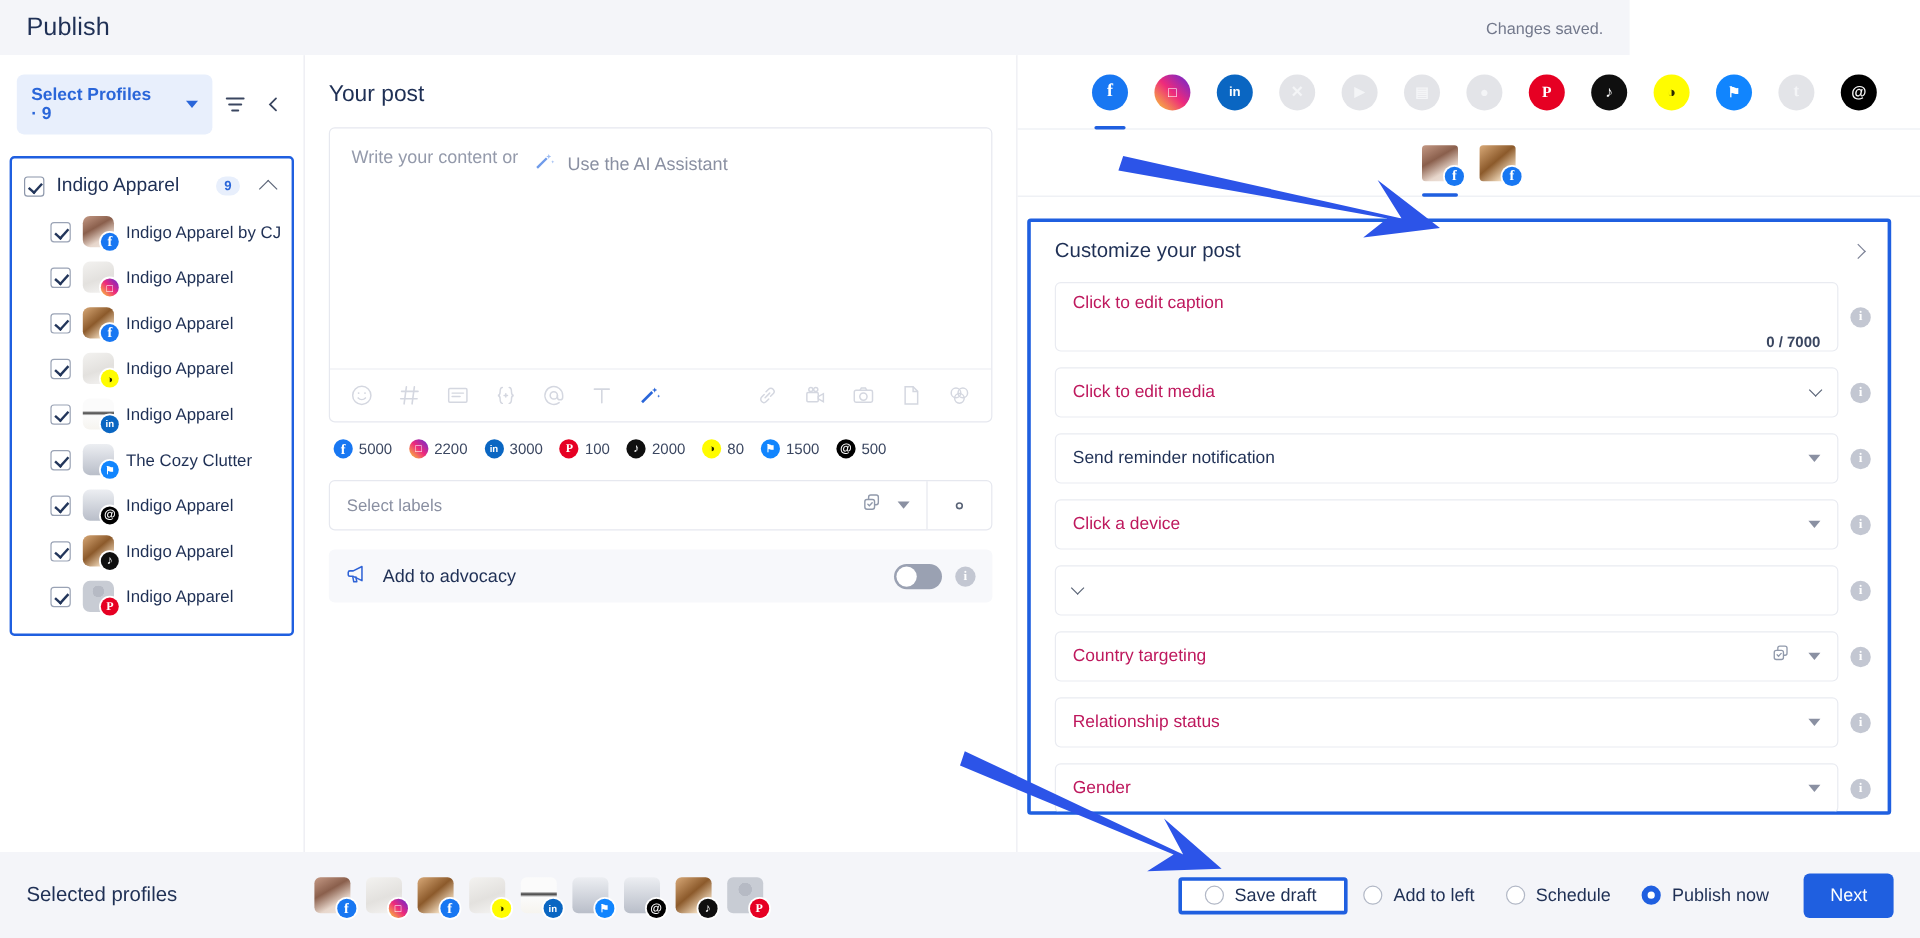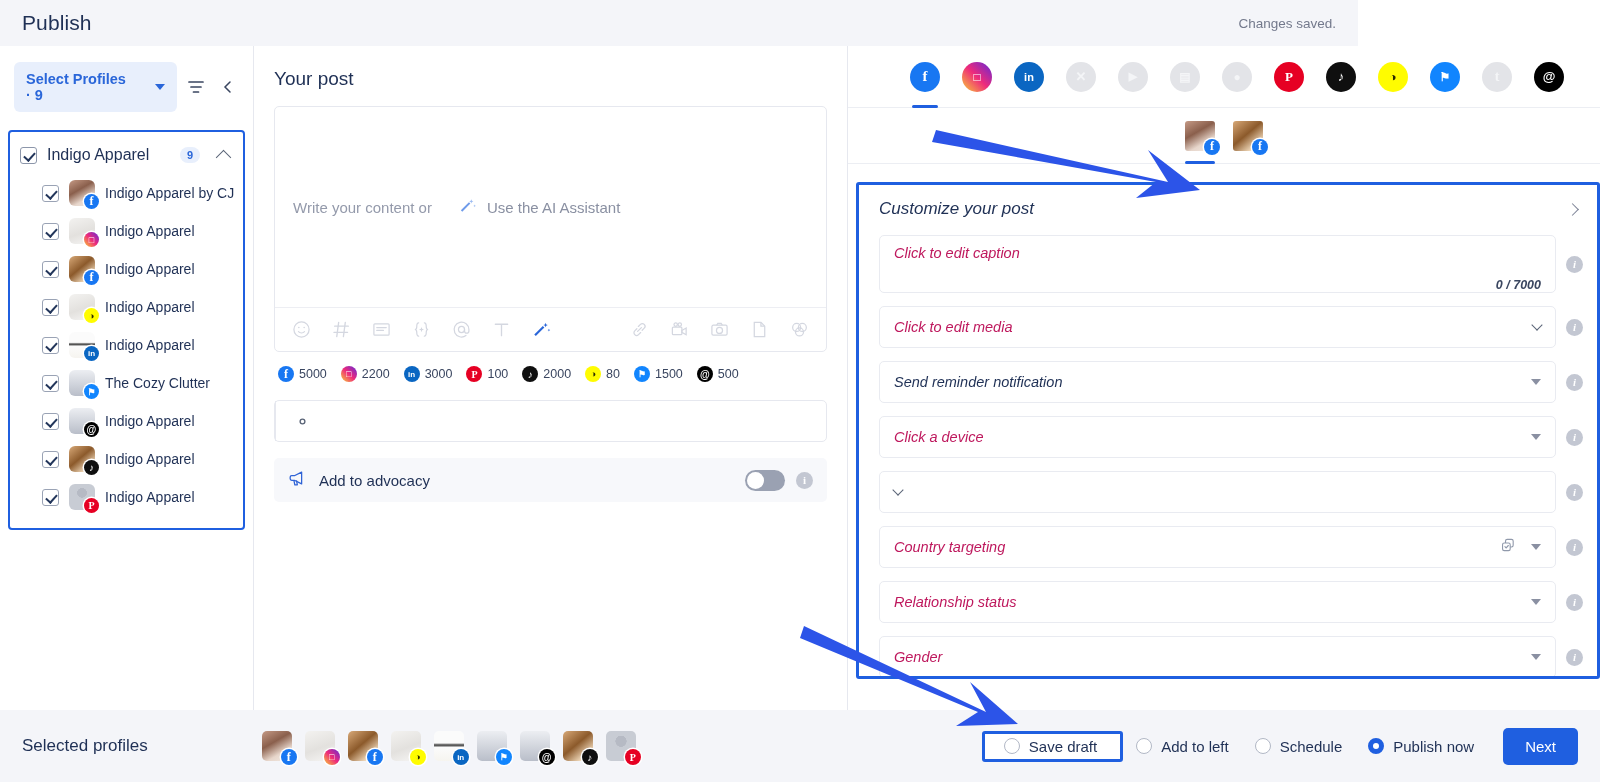--- a/index.html
+++ b/index.html
@@ -75,21 +75,21 @@
   }
   .profile-name { font-size: 14px; color: #1f3055; white-space: nowrap; }
 
   
   .center {
     position: absolute; left: 254px; top: 46px; width: 594px; height: 664px;
     background: #fff; border-right: 1px solid #e6e8ef; padding: 22px 20px 0 20px;
   }
   .center h2 { font-size: 19px; font-weight: 400; color: #1f3055; margin-bottom: 16px; }
   .composer { border: 1px solid #e6e8ef; border-radius: 5px; background: #fff; }
-  .composer-body { height: 200px; padding: 16px 18px; display: flex; align-items: center; gap: 20px; }
+  .composer-body { height: 200px; padding: 16px 18px; display: flex; align-items: flex-start; gap: 6px; }
   .ph { font-size: 15px; color: #949aab; }
   .ai-chip { display: flex; align-items: center; gap: 10px; padding: 2px 6px; }
   .ai-text { font-size: 15px; color: #8a90a2; }
   .composer-tools {
     border-top: 1px solid #edeef3; height: 44px; display: flex; align-items: center;
     justify-content: space-between; padding: 0 16px;
   }
   .tool-group { display: flex; align-items: center; gap: 19px; }
   .tool { width: 21px; height: 21px; display: flex; align-items: center; justify-content: center; cursor: pointer; color: #d4d7e0; }
   .tool.active { color: #2a66d9; }
@@ -134,21 +134,21 @@
   .subtab.sel::after { content:""; position: absolute; left: 0; right: 0; bottom: -13px; height: 3px; background: #1f5fe0; border-radius: 2px; }
 
   .panes { display: flex; padding: 18px 0 0 0; height: 546px; }
   .preview-col { width: 288px; display: flex; align-items: flex-start; justify-content: center; padding-left: 14px; }
   .preview-card {
     width: 258px; height: 472px; background: #f7f8fa; border: 1px solid #eceef3; border-radius: 4px;
     display: flex; flex-direction: column; align-items: center; justify-content: center; gap: 22px;
   }
   .preview-text { font-size: 14px; color: #7b8195; text-align: center; line-height: 1.5; width: 190px; }
 
-  .custom-col { flex: 1; padding-right: 0; position: relative; font-style: italic; }
+  .custom-col { flex: 1; padding-right: 24px; position: relative; }
   .custom-card {
     border: 3px solid #1f5fe0; border-radius: 3px; background: #fff;
     height: 497px; overflow: hidden; padding: 14px 14px 0 20px; margin-left: 8px;
   }
   .custom-head { display: flex; align-items: center; margin-bottom: 16px; }
   .custom-title { flex: 1; font-size: 17px; color: #1f3055; }
   .chev-r { width: 9px; height: 9px; border-right: 1.8px solid #7b8195; border-top: 1.8px solid #7b8195; transform: rotate(45deg); margin-right: 6px; }
   .field-row { display: flex; align-items: center; gap: 10px; margin-bottom: 13px; }
   .field {
     flex: 1; border: 1px solid #e9ebf1; border-radius: 5px; background: #fff;
@@ -430,20 +430,31 @@
           <span class="cbadge" style="background: rgb(17, 133, 254); font-size: 9px;">⚑</span>
           <span class="count-num">1500</span>
         </div>
         <div class="count-item">
           <span class="cbadge" style="background: rgb(0, 0, 0); font-size: 10px;">@</span>
           <span class="count-num">500</span>
         </div>
       </div>
 
     <div class="labels-row">
+      <div class="labels-main">
+        <span class="labels-ph">Select labels</span>
+        <span>
+          <svg width="18" height="18" viewBox="0 0 20 20" fill="none" stroke="#9099ab" stroke-width="1.3">
+              <rect x="6.5" y="2.8" width="9" height="9" rx="2"></rect>
+              <rect x="3" y="7" width="9" height="9" rx="2" fill="#fff"></rect>
+              <path d="M5.8 11.4l1.4 1.4 2.6-2.8" stroke-linecap="round"></path>
+            </svg>
+        </span>
+        <span class="caret-sm"></span>
+      </div>
       <div class="labels-gear">
         <svg width="17" height="17" viewBox="0 0 20 20" fill="#5a6477">
             <path d="M10 6.4A3.6 3.6 0 1013.6 10 3.6 3.6 0 0010 6.4zm0 5.6A2 2 0 1112 10a2 2 0 01-2 2z"></path>
             <path d="M17.2 11.3l-1.3-.75a6 6 0 000-1.1l1.3-.75-1.6-2.8-1.3.75a6 6 0 00-1-.56V4.6h-3.2v1.49a6 6 0 00-1 .56l-1.3-.75-1.6 2.8 1.3.75a6 6 0 000 1.1l-1.3.75 1.6 2.8 1.3-.75a6 6 0 001 .56v1.49h3.2v-1.49a6 6 0 001-.56l1.3.75z" opacity="0"></path>
           </svg>
       </div>
     </div>
 
     <div class="advocacy">
       <span>

